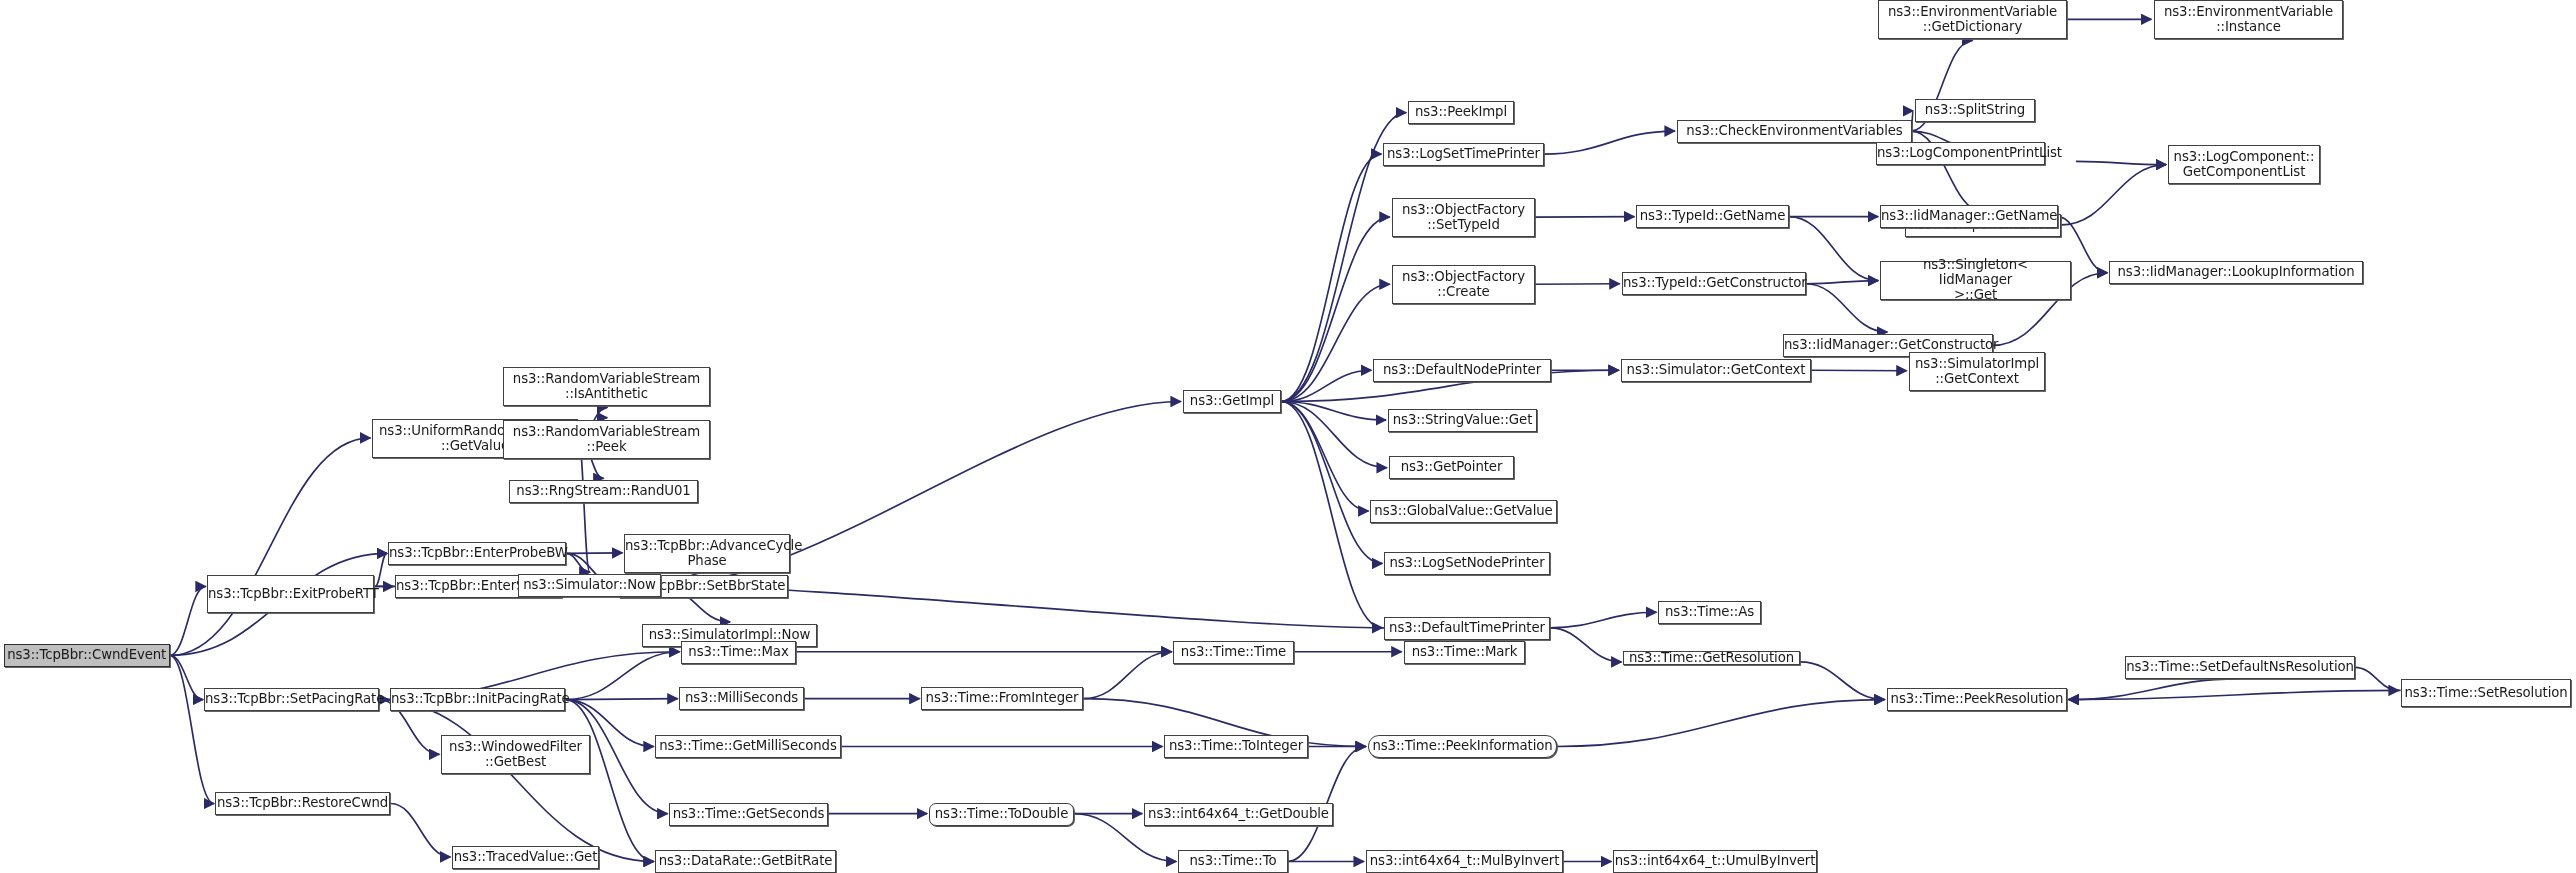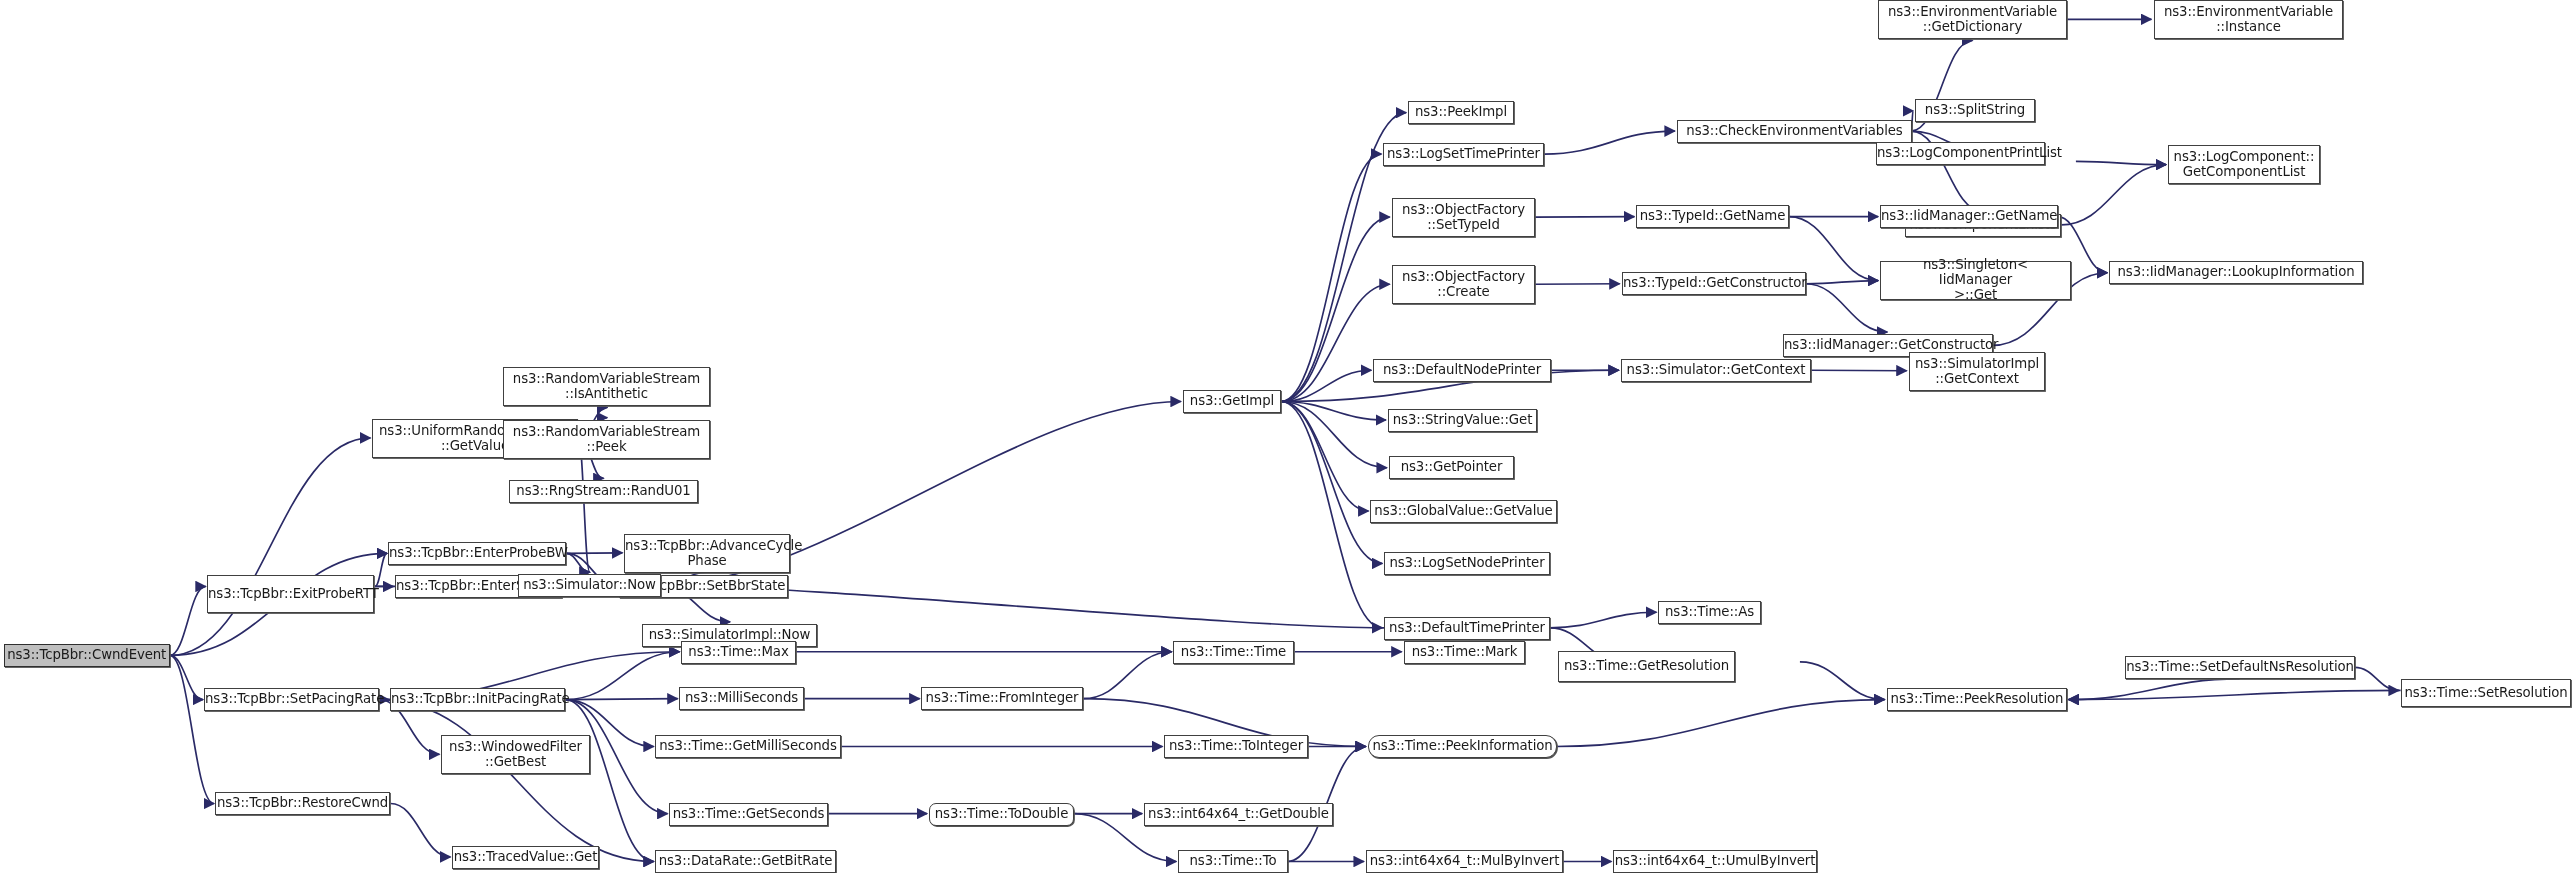--- a/index.html
+++ b/index.html
@@ -192,21 +192,21 @@
       <div class="node" style="left: 1373px; top: 359px; width: 178px; height: 23px;"><span class="lbl">ns3::DefaultNodePrinter</span></div>
       <div class="node" style="left: 1621px; top: 359px; width: 190px; height: 23px;"><span class="lbl">ns3::Simulator::GetContext</span></div>
       <div class="node" style="left: 1909px; top: 352px; width: 136px; height: 39px;"><span class="lbl">ns3::SimulatorImpl
 ::GetContext</span></div>
       <div class="node" style="left: 1388px; top: 409px; width: 149px; height: 23px;"><span class="lbl">ns3::StringValue::Get</span></div>
       <div class="node" style="left: 1389px; top: 456px; width: 125px; height: 23px;"><span class="lbl">ns3::GetPointer</span></div>
       <div class="node" style="left: 1370px; top: 500px; width: 187px; height: 23px;"><span class="lbl">ns3::GlobalValue::GetValue</span></div>
       <div class="node" style="left: 1384px; top: 552px; width: 166px; height: 23px;"><span class="lbl">ns3::LogSetNodePrinter</span></div>
       <div class="node" style="left: 1384px; top: 617px; width: 166px; height: 23px;"><span class="lbl">ns3::DefaultTimePrinter</span></div>
       <div class="node" style="left: 1658px; top: 601px; width: 103px; height: 23px;"><span class="lbl">ns3::Time::As</span></div>
-      <div class="node" style="left: 1558px; top: 651px; width: 177px; height: 31px;"><span class="lbl">ns3::Time::GetResolution</span></div>
+      <div class="node" style="left: 1623px; top: 651px; width: 177px; height: 14px;"><span class="lbl">ns3::Time::GetResolution</span></div>
       <div class="node" style="left: 681px; top: 641px; width: 115px; height: 23px;"><span class="lbl">ns3::Time::Max</span></div>
       <div class="node" style="left: 679px; top: 687px; width: 125px; height: 23px;"><span class="lbl">ns3::MilliSeconds</span></div>
       <div class="node" style="left: 655px; top: 735px; width: 186px; height: 23px;"><span class="lbl">ns3::Time::GetMilliSeconds</span></div>
       <div class="node" style="left: 669px; top: 803px; width: 159px; height: 23px;"><span class="lbl">ns3::Time::GetSeconds</span></div>
       <div class="node" style="left: 655px; top: 850px; width: 181px; height: 23px;"><span class="lbl">ns3::DataRate::GetBitRate</span></div>
       <div class="node" style="left: 1173px; top: 641px; width: 121px; height: 23px;"><span class="lbl">ns3::Time::Time</span></div>
       <div class="node" style="left: 921px; top: 687px; width: 162px; height: 23px;"><span class="lbl">ns3::Time::FromInteger</span></div>
       <div class="node" style="left: 1164px; top: 735px; width: 144px; height: 23px;"><span class="lbl">ns3::Time::ToInteger</span></div>
       <div class="node" style="left: 929px; top: 803px; width: 145px; height: 23px; border-radius: 7px;"><span class="lbl">ns3::Time::ToDouble</span></div>
       <div class="node" style="left: 1144px; top: 803px; width: 189px; height: 23px;"><span class="lbl">ns3::int64x64_t::GetDouble</span></div>

